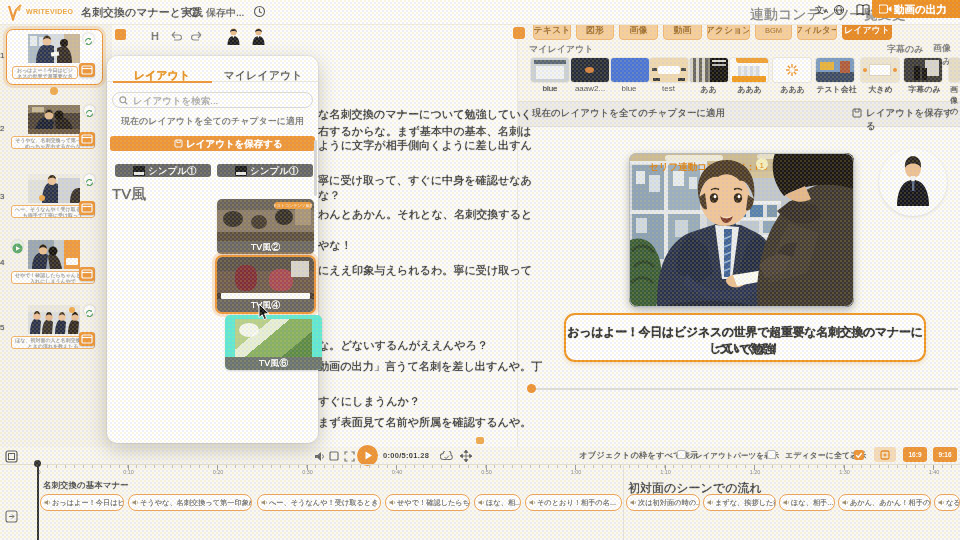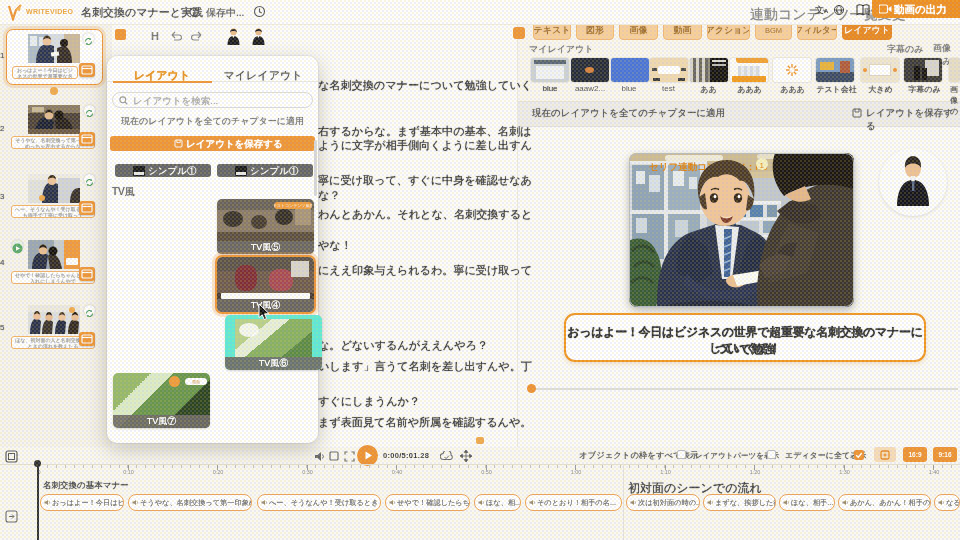--- a/index.html
+++ b/index.html
@@ -261,30 +261,30 @@
     <path d="M1.5 17C1.5 11 4 8 7.5 8s6 3 6 9Z" fill="#1c1c20"></path>
     <path d="M6.3 7.6 7.5 10l1.2-2.4z" fill="#fff"></path>
   </svg>
 <svg class="ab" style="left:251px;top:28px;z-index:3" width="15" height="17" viewBox="0 0 15 17">
     <ellipse cx="7.5" cy="3.8" rx="3.2" ry="3.6" fill="#e8ba8c"></ellipse>
     <path d="M7.5 1c-2 0-3.6 1.4-3.4 3.4 1-1.8 5.8-1.8 6.8 0C11.1 2.4 9.5 1 7.5 1Z" fill="#222"></path>
     <path d="M1.5 17C1.5 11 4 8 7.5 8s6 3 6 9Z" fill="#1c1c20"></path>
     <path d="M6.3 7.6 7.5 10l1.2-2.4z" fill="#fff"></path>
   </svg>
 
-<div class="sl" style="top:78px">な名刺交換のマナーについて勉強していく</div>
+<div class="sl" style="top:107px">な名刺交換のマナーについて勉強していく</div>
 <div class="sl" style="top:124px">右するからな。まず基本中の基本、名刺は</div>
 <div class="sl" style="top:138px">ように文字が相手側向くように差し出すん</div>
 <div class="sl" style="top:173px">寧に受け取って、すぐに中身を確認せなあ</div>
 <div class="sl" style="top:188px">な？</div>
 <div class="sl" style="top:207px">わんとあかん。それとな、名刺交換すると</div>
 <div class="sl" style="top:238px">やな！</div>
 <div class="sl" style="top:263px">にええ印象与えられるわ。寧に受け取って</div>
 <div class="sl" style="top:338px">な。どないするんがええんやろ？</div>
-<div class="sl" style="top:359px">いします」言うて名刺を差し出すんや。丁</div>
+<div class="sl" style="top:359px">動画の出力」言うて名刺を差し出すんや。丁</div>
 <div class="sl" style="top:394px">すぐにしまうんか？</div>
 <div class="sl" style="top:415px">まず表面見て名前や所属を確認するんや。</div>
 <div class="ab" style="left:476px;top:437px;width:8px;height:7px;background:#f0a84a;border-radius:2px;z-index:3"></div>
 
 <div class="ab cjk" style="left:0px;top:51px;font-size:8px;color:#666;z-index:3">1</div>
 <div class="ab cjk" style="left:0px;top:124px;font-size:8px;color:#666;z-index:3">2</div>
 <div class="ab cjk" style="left:0px;top:192px;font-size:8px;color:#666;z-index:3">3</div>
 <div class="ab cjk" style="left:0px;top:258px;font-size:8px;color:#666;z-index:3">4</div>
 <div class="ab cjk" style="left:0px;top:323px;font-size:8px;color:#666;z-index:3">5</div>
 <div id="sb1" class="ab" style="left:6px;top:29px;width:97px;height:56px;background:#fff;border:1.5px solid #ef9434;border-radius:7px;box-shadow:0 0 0 3px rgba(239,148,52,.22);z-index:3"></div>
@@ -576,45 +576,40 @@
 <div class="ab" style="left:8px;top:108px;width:96px;height:13px;background:#646464;border-radius:3px"></div>
 <div class="ab" style="left:26px;top:109.5px;width:12px;height:10px;background:#1a1a1a;border-radius:1px">
       <div style="position:absolute;left:1px;bottom:1px;right:1px;height:2.5px;background:#e8e8e8"></div>
     </div>
 <div class="ab cjk" style="left:41px;top:109px;font-size:9.5px;color:#fff">シンプル①</div>
 <div class="ab" style="left:110px;top:108px;width:96px;height:13px;background:#646464;border-radius:3px"></div>
 <div class="ab" style="left:128px;top:109.5px;width:12px;height:10px;background:#1a1a1a;border-radius:1px">
       <div style="position:absolute;left:1px;bottom:1px;right:1px;height:2.5px;background:#e8e8e8"></div>
     </div>
 <div class="ab cjk" style="left:143px;top:109px;font-size:9.5px;color:#fff">シンプル①</div>
-<div class="ab cjk" style="left:5px;top:129px;font-size:10px;color:#666">TV風</div>
+<div class="ab cjk" style="left:5px;top:129px;font-size:15px;color:#666">TV風</div>
 <div class="ab" style="right:1.5px;top:84px;width:3px;height:56px;background:#d9d9d9;border-radius:2px"></div>
 
 <div class="cell" style="left:110px;top:143px;background:linear-gradient(#6a6258 0 20%,#8a7a66 20% 60%,#5c4e3e 60%)">
  <div class="ab" style="left:6px;top:12px;width:20px;height:16px;background:#3a332a;border-radius:50%"></div>
  <div class="ab" style="left:34px;top:16px;width:16px;height:14px;background:#473c30;border-radius:50%"></div>
  <div class="ab" style="left:58px;top:10px;width:18px;height:16px;background:#352e26;border-radius:50%"></div>
  <div class="ab" style="left:78px;top:4px;width:16px;height:22px;background:#a89478"></div>
  <div class="pill" style="right:2px;top:3px;width:38px">テキストコンテンツ風画面</div>
- <div class="cbar">TV風⑤</div>
+ <div class="cbar">TV風②</div>
     </div>
 <div class="cell" style="left:110px;top:201px;background:linear-gradient(#5c5248 0 25%,#6e5a4c 25% 65%,#463830 65%);outline:2px solid #ef9434;box-shadow:0 0 0 5px rgba(240,150,60,.25)">
  <div class="ab" style="left:18px;top:8px;width:22px;height:26px;background:#802e34;border-radius:40%"></div>
  <div class="ab" style="left:52px;top:12px;width:24px;height:22px;background:#a84a52;border-radius:40%"></div>
  <div class="ab" style="left:74px;top:4px;width:18px;height:16px;background:#d8d4cc"></div>
  <div class="ab" style="left:4px;right:4px;bottom:13px;height:6px;background:#fdfdfb;border-radius:1px"></div>
  <div class="cbar">TV風④</div>
     </div>
 <div class="cell" style="left:118px;top:259px;background:#5eead4">
  <div class="ab" style="left:10px;top:4px;right:10px;bottom:13px;background:linear-gradient(140deg,#b8d08a 0 30%,#e8f0d8 30% 45%,#88b060 45% 75%,#5c8a44 75%)"></div>
  <div class="ab" style="left:14px;top:8px;width:20px;height:14px;background:#fff;opacity:.85;border-radius:50%"></div>
  <div class="cbar">TV風⑥</div>
     </div>
-<div class="cell" style="left:6px;top:317px;background:linear-gradient(135deg,#96b868 0 25%,#dcecc8 25% 40%,#68954a 40% 68%,#2c4420 68%)">
- <div class="ab" style="left:56px;top:3px;width:11px;height:11px;background:#f09a38;border-radius:50%"></div>
- <div class="pill" style="right:3px;top:5px;width:22px;background:#fff;color:#c98a3a">画面</div>
- <div class="cbar">TV風⑦</div>
-    </div>
 </div>
 <svg class="ab" style="left:258px;top:303px;z-index:60" width="13" height="18" viewBox="0 0 13 18">
     <path d="M1 1 L1 14.5 L4.2 11.8 L6.2 16.5 L8.6 15.5 L6.6 10.9 L11 10.6 Z" fill="#111" stroke="#fff" stroke-width="1"></path>
   </svg>
 <div id="dots"></div>
 
 </body></html>

